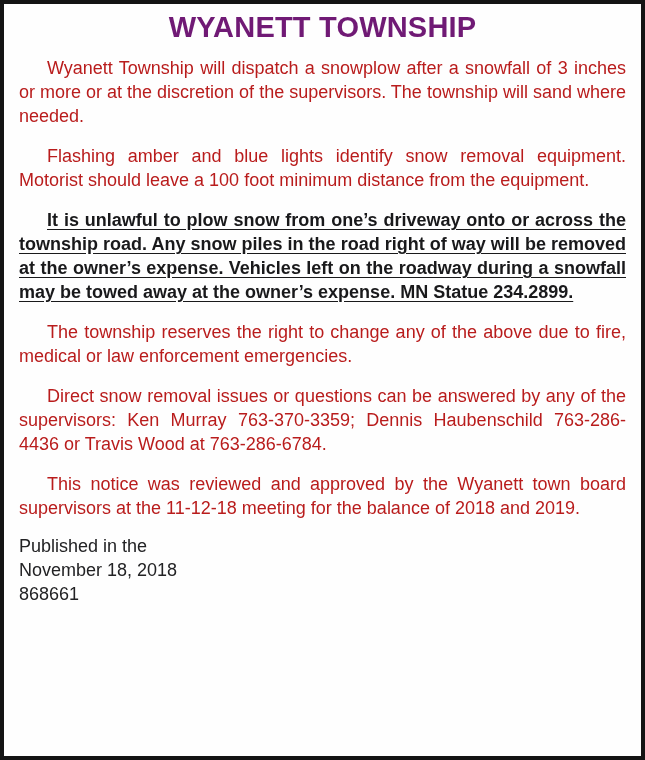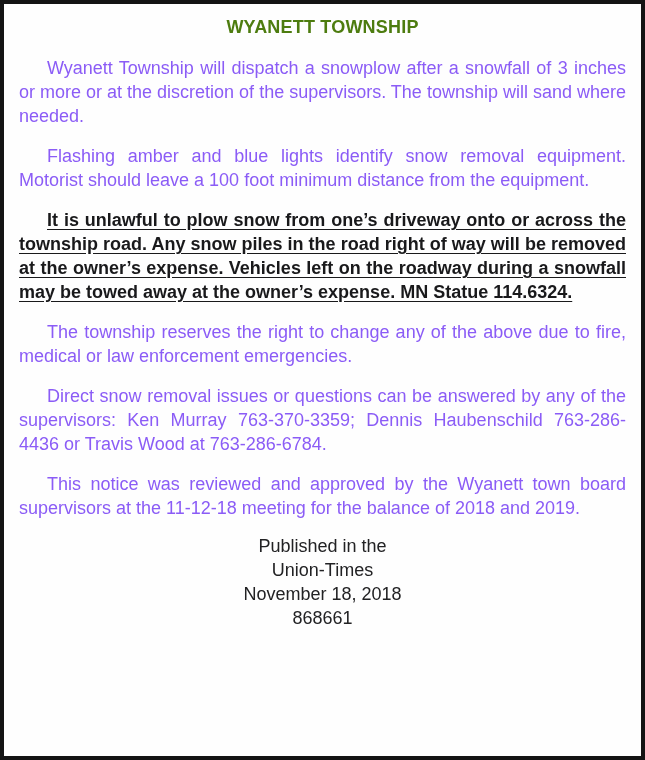--- a/index.html
+++ b/index.html
@@ -20,68 +20,67 @@
     border: 4px solid #141414;
     background: #fefefe;
     padding: 8px 15px 6px 15px;
     overflow: hidden;
   }
   .notice-header {
     text-align: center;
     margin: 2px 0 10px 0;
   }
   .title-line {
-    font-size: 18px;
+    font-size: 29px;
     line-height: 26px;
     font-weight: bold;
     letter-spacing: 0.2px;
-    color: #4d7c0f;
+    color: #701a75;
   }
   .body-copy p {
     font-size: 18px;
     line-height: 24px;
     margin: 16px 0 0 0;
     text-align: justify;
     text-indent: 28px;
-    color: #8b5cf6;
+    color: #b91c1c;
   }
   .body-copy p.emphasis {
     font-weight: bold;
     text-decoration: underline;
     text-underline-offset: 3px;
     color: #19191b;
   }
   .notice-footer {
     margin-top: 14px;
-    text-align: center;
+    text-align: left;
   }
   .footer-line {
     font-size: 18px;
     line-height: 24px;
     color: #222224;
   }
 </style>
 </head>
 <body>
 
 <div class="notice-box">
 
   <div class="notice-header">
     <div class="title-line">WYANETT TOWNSHIP</div>
   </div>
 
   <div class="body-copy">
     <p>Wyanett Township will dispatch a snowplow after a snowfall of 3 inches or more or at the discretion of the supervisors. The township will sand where needed.</p>
     <p>Flashing amber and blue lights identify snow removal equipment. Motorist should leave a 100 foot minimum distance from the equipment.</p>
-    <p class="emphasis">It is unlawful to plow snow from one’s driveway onto or across the township road. Any snow piles in the road right of way will be removed at the owner’s expense. Vehicles left on the roadway during a snowfall may be towed away at the owner’s expense. MN Statue 114.6324.</p>
+    <p class="emphasis">It is unlawful to plow snow from one’s driveway onto or across the township road. Any snow piles in the road right of way will be removed at the owner’s expense. Vehicles left on the roadway during a snowfall may be towed away at the owner’s expense. MN Statue 234.2899.</p>
     <p>The township reserves the right to change any of the above due to fire, medical or law enforcement emergencies.</p>
     <p>Direct snow removal issues or questions can be answered by any of the supervisors: Ken Murray 763-370-3359; Dennis Haubenschild 763-286-4436 or Travis Wood at 763-286-6784.</p>
     <p>This notice was reviewed and approved by the Wyanett town board supervisors at the 11-12-18 meeting for the balance of 2018 and 2019.</p>
   </div>
 
   <div class="notice-footer">
     <div class="footer-line">Published in the</div>
-    <div class="footer-line">Union-Times</div>
     <div class="footer-line">November 18, 2018</div>
     <div class="footer-line">868661</div>
   </div>
 
 </div>
 
 </body></html>

